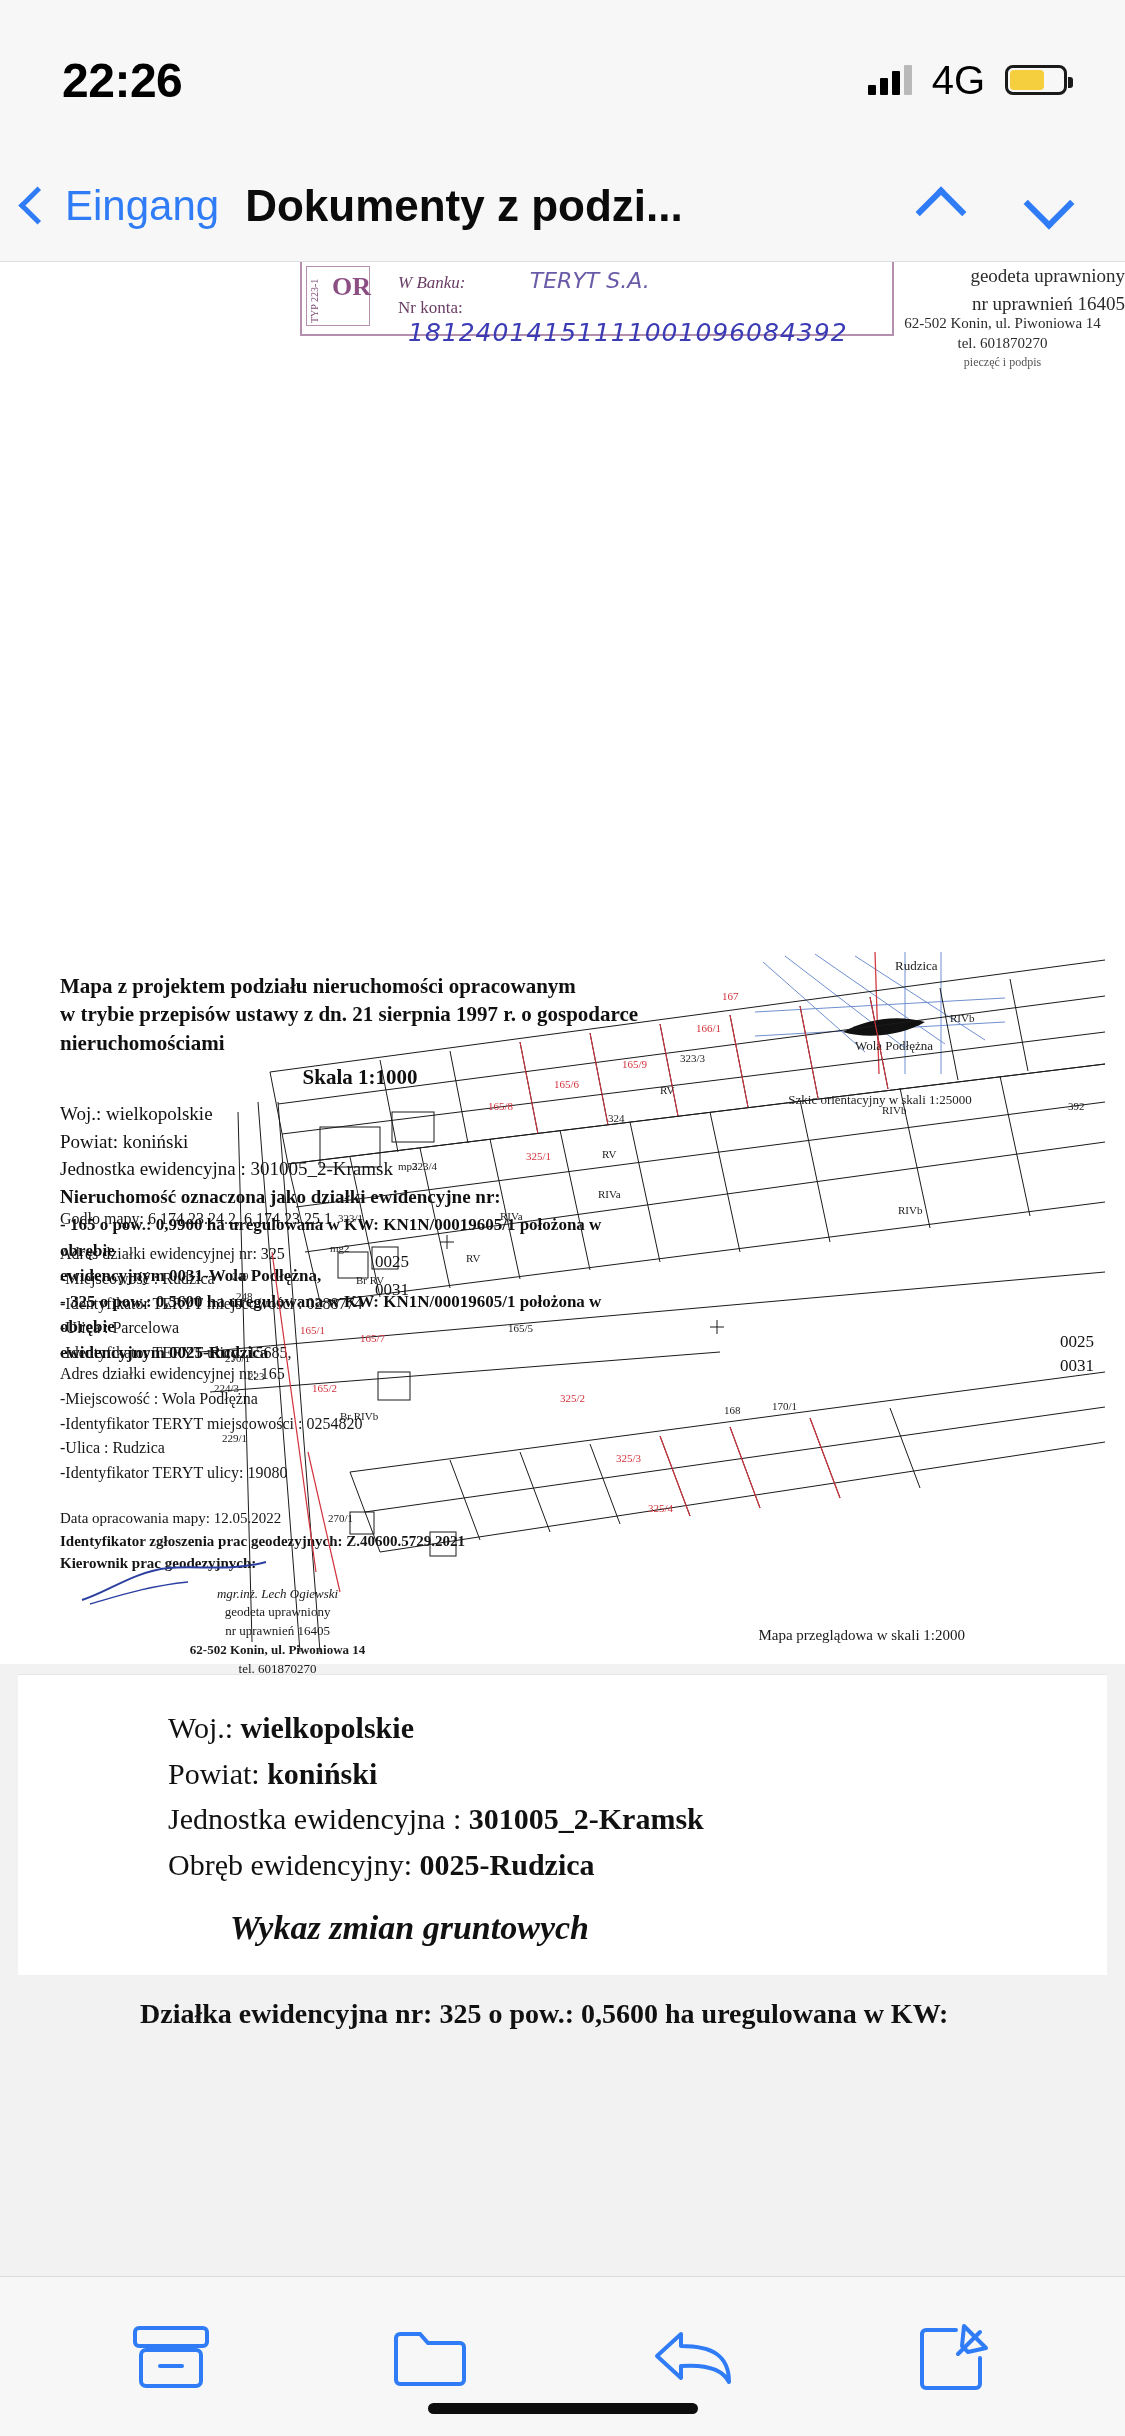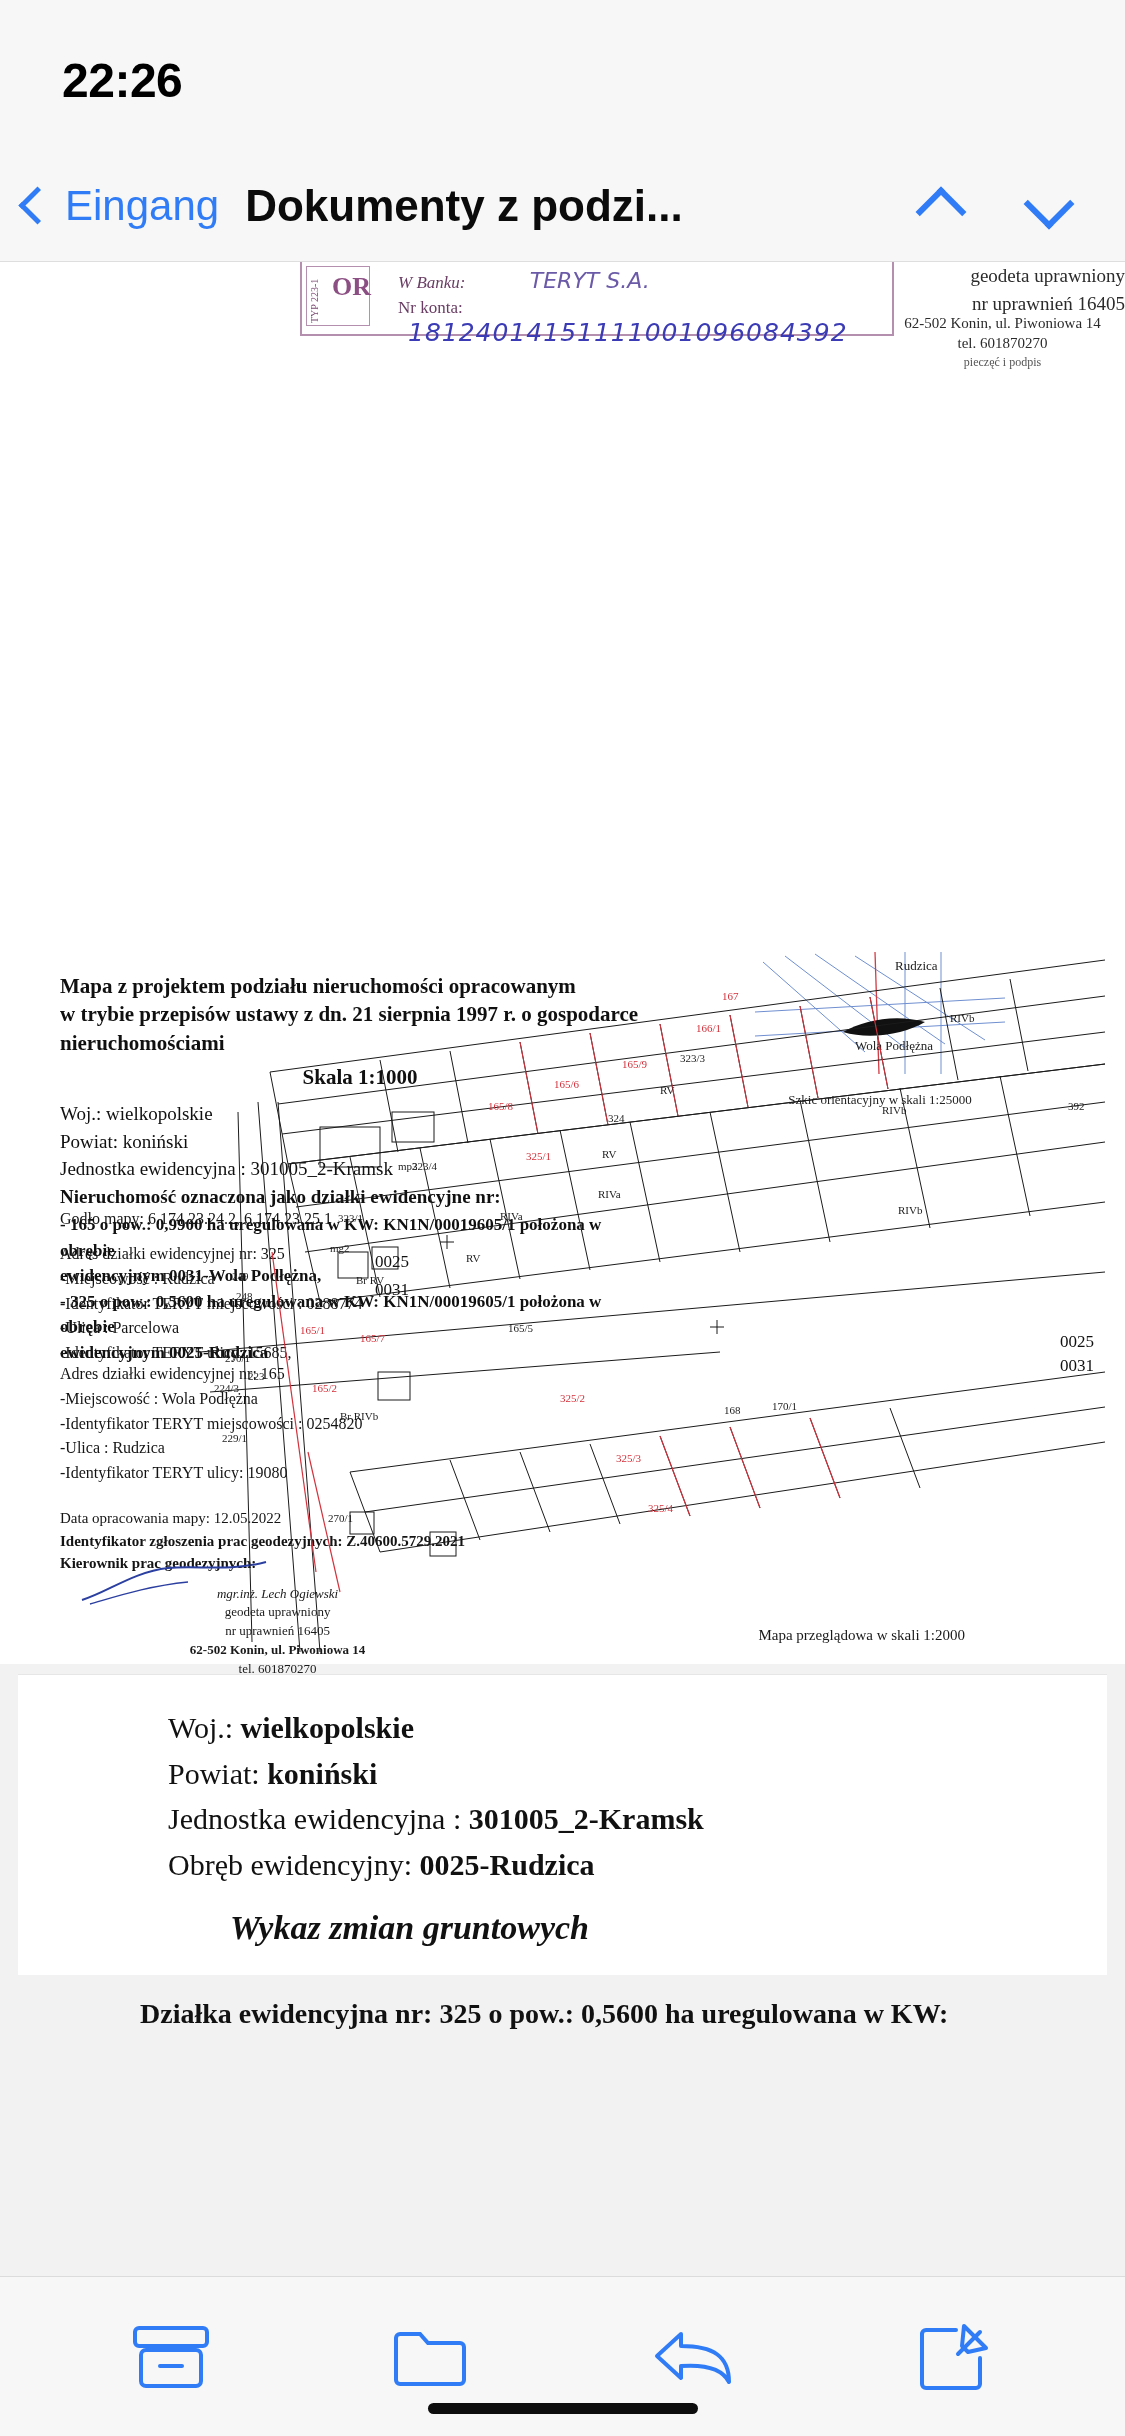--- a/index.html
+++ b/index.html
@@ -473,20 +473,32 @@
   }
   svg { display: block; }
 </style>
 </head>
 <body>
 
 <div class="phone">
 
   <div class="status-bar">
     <div class="status-time">22:26</div>
+    <div class="status-right">
+      <div class="signal">
+        <i></i>
+          <i></i>
+          <i></i>
+          <i></i>
+      </div>
+      <div class="net-label">4G</div>
+      <div class="battery">
+          <span style="width:65%"></span>
+        </div>
+    </div>
   </div>
 
   <div class="nav-bar">
     <div class="nav-back">
       <span class="chev-left"></span>
       <span>Eingang</span>
     </div>
     <div class="nav-title">Dokumenty z podzi...</div>
     <div class="nav-arrows">
       <div class="chev-up"></div>

